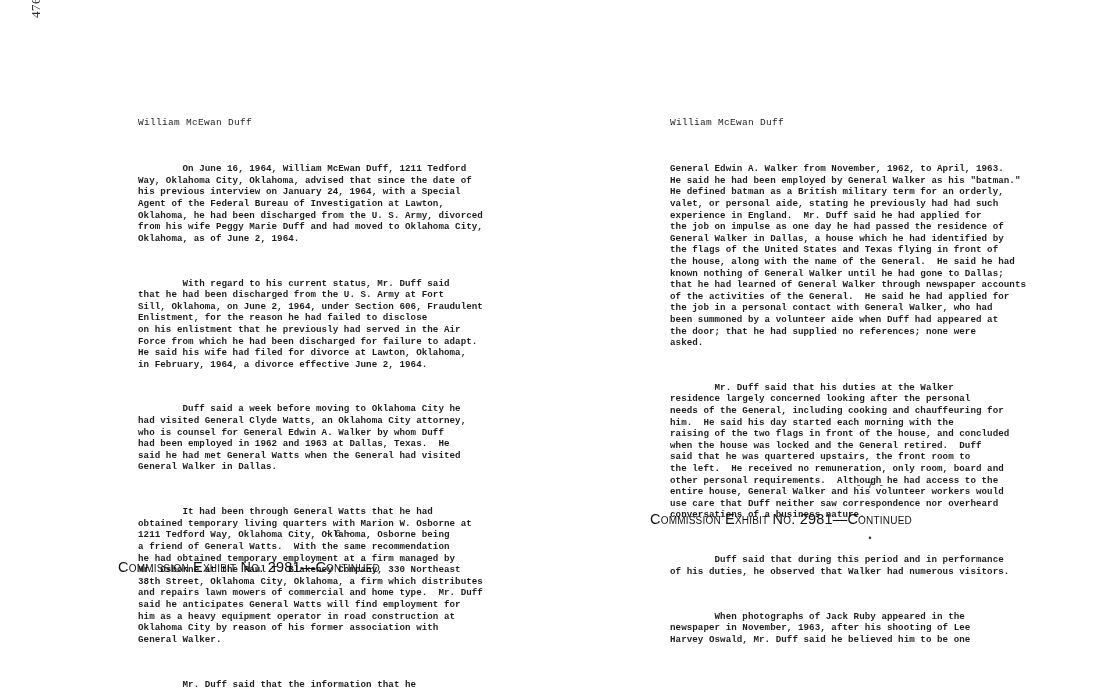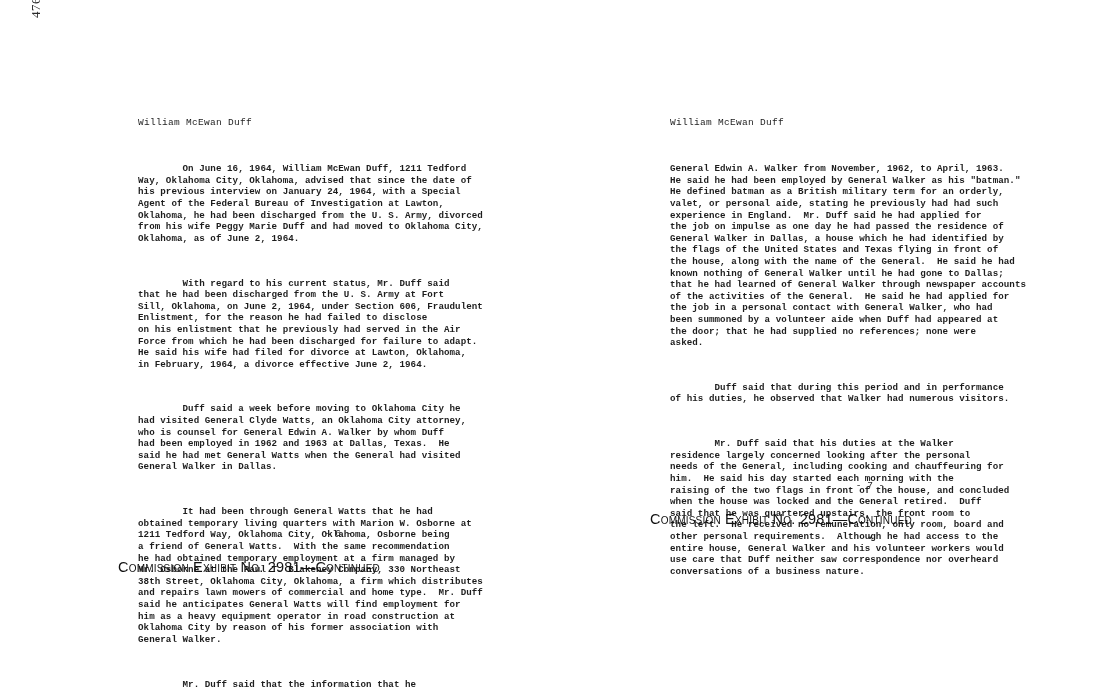--- a/index.html
+++ b/index.html
@@ -172,34 +172,37 @@
 General Walker in Dallas, a house which he had identified by
 the flags of the United States and Texas flying in front of
 the house, along with the name of the General.  He said he had
 known nothing of General Walker until he had gone to Dallas;
 that he had learned of General Walker through newspaper accounts
 of the activities of the General.  He said he had applied for
 the job in a personal contact with General Walker, who had
 been summoned by a volunteer aide when Duff had appeared at
 the door; that he had supplied no references; none were
 asked.</p>
-      <p>        Duff said that during this period and in performance
-of his duties, he observed that Walker had numerous visitors.</p>
       <p>        Mr. Duff said that his duties at the Walker
 residence largely concerned looking after the personal
 needs of the General, including cooking and chauffeuring for
 him.  He said his day started each morning with the
 raising of the two flags in front of the house, and concluded
 when the house was locked and the General retired.  Duff
 said that he was quartered upstairs, the front room to
 the left.  He received no remuneration, only room, board and
 other personal requirements.  Although he had access to the
 entire house, General Walker and his volunteer workers would
 use care that Duff neither saw correspondence nor overheard
 conversations of a business nature.</p>
+      <p>        Duff said that during this period and in performance
+of his duties, he observed that Walker had numerous visitors.</p>
+      <p>        When photographs of Jack Ruby appeared in the
+newspaper in November, 1963, after his shooting of Lee
+Harvey Oswald, Mr. Duff said he believed him to be one</p>
     </div>
 
     <div class="page-folio">- 7 -</div>
 
     <div class="exhibit-caption caption-smallcaps">Commission Exhibit No. 2981—Continued</div>
 
     <div class="dot-mark">•</div>
   </div>
 
 </div>

